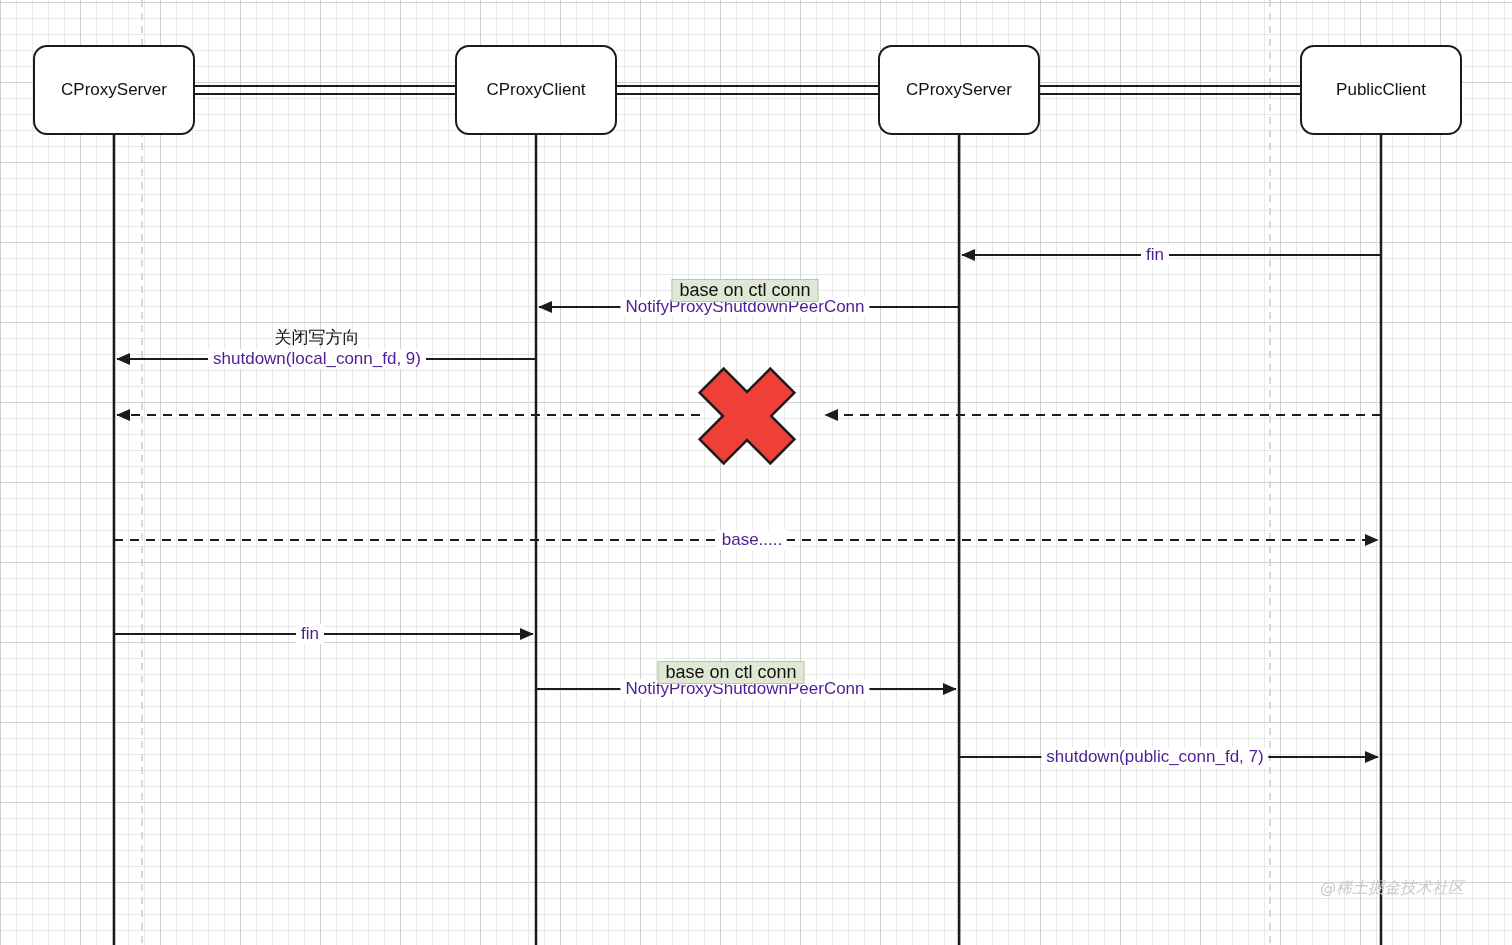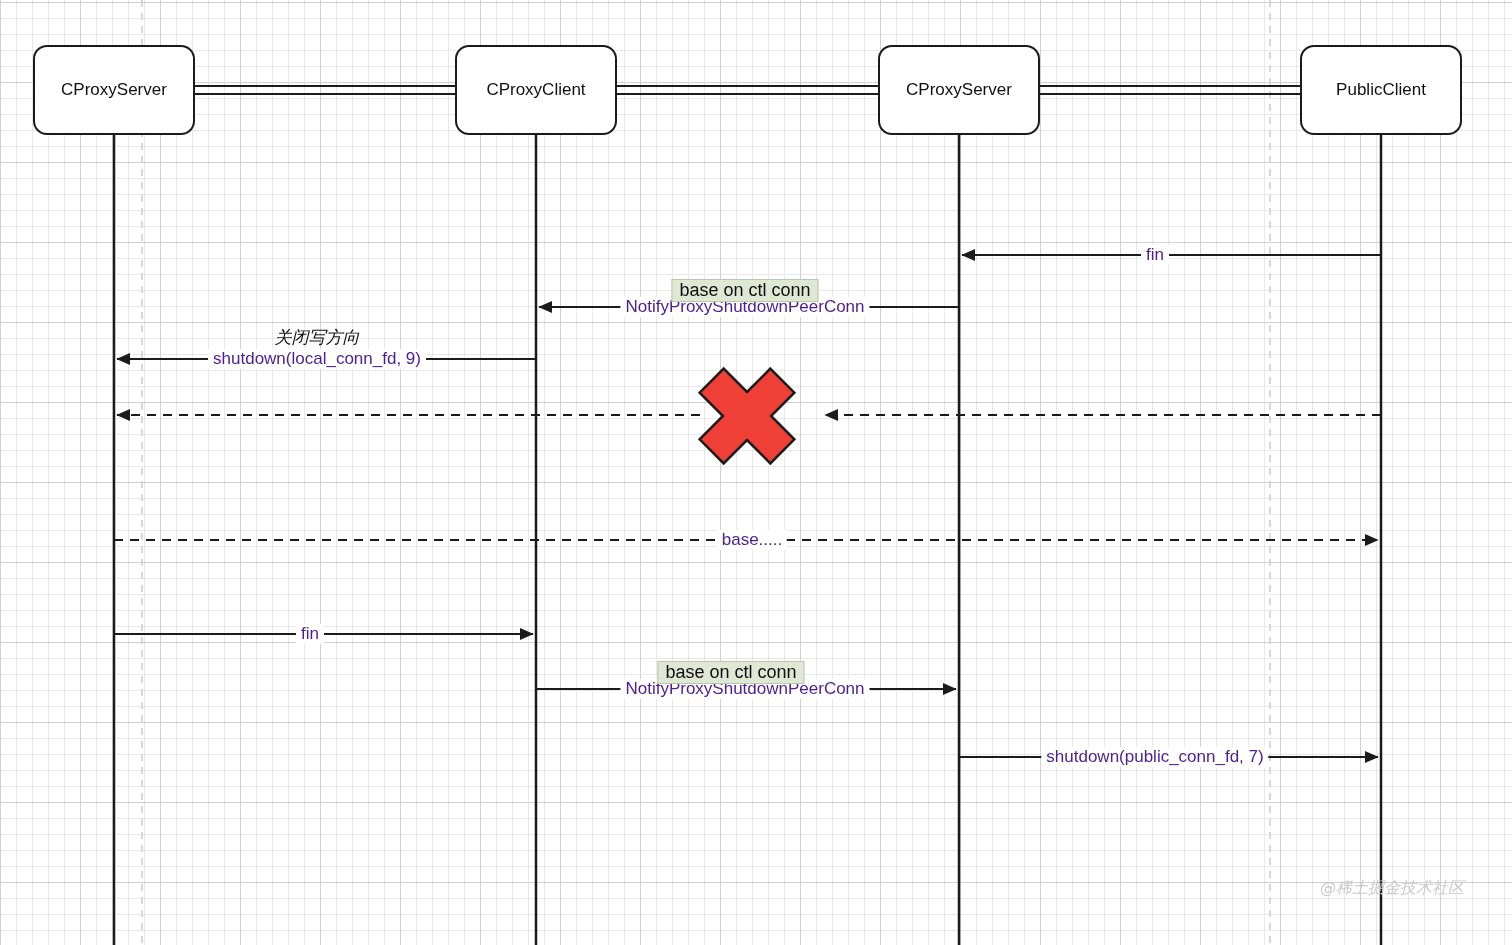--- a/index.html
+++ b/index.html
@@ -65,21 +65,20 @@
     line-height: 18px;
   }
   .plain-label {
     position: absolute;
     transform: translateX(-50%);
     font-size: 17px;
     color: #0d0d0d;
     white-space: nowrap;
     z-index: 5;
     background: transparent;
-    font-style: italic;
   }
   .watermark {
     position: absolute;
     font-size: 16px;
     color: #c9c9c9;
     white-space: nowrap;
     z-index: 7;
     font-family: "DejaVu Sans", sans-serif;
     font-style: italic;
   }

